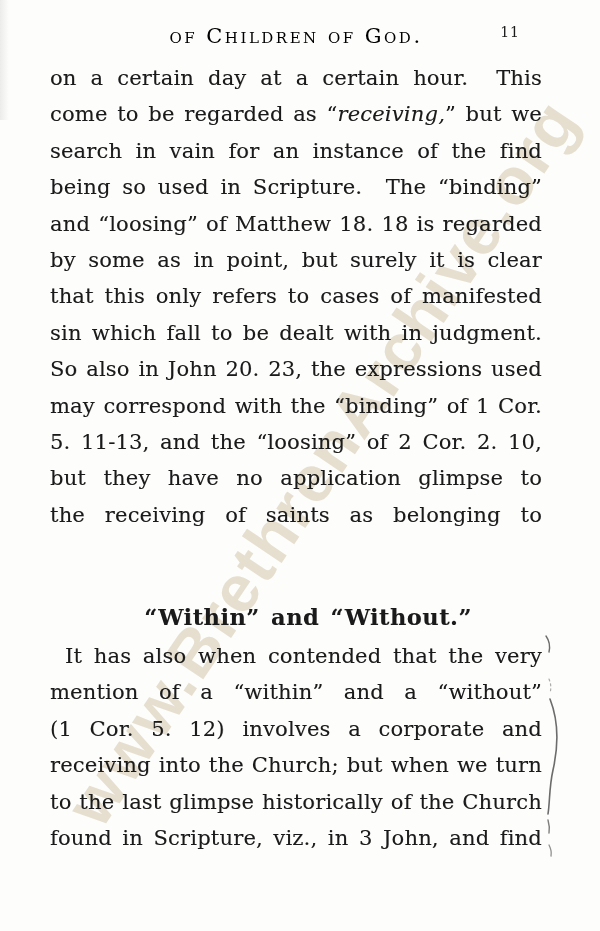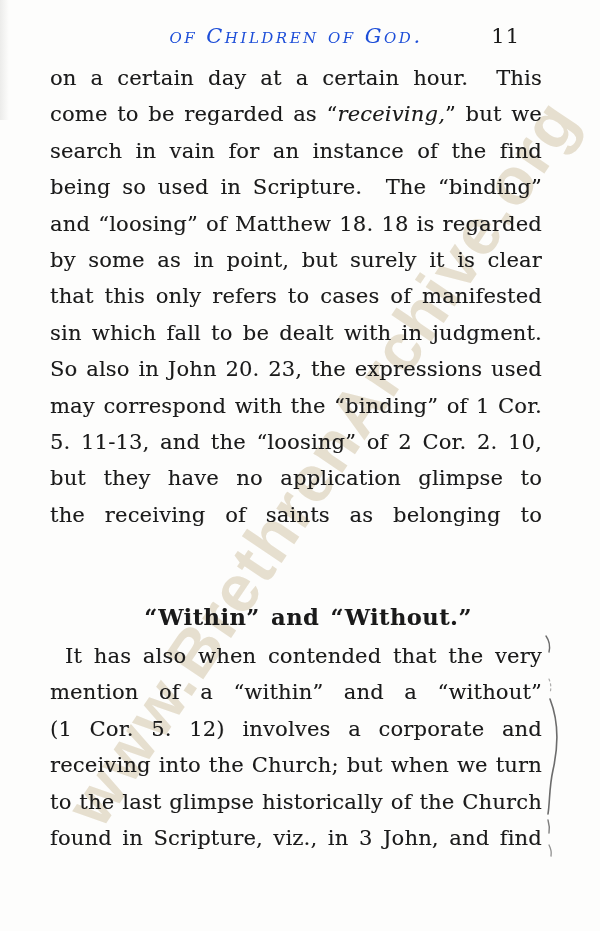--- a/index.html
+++ b/index.html
@@ -36,27 +36,26 @@
   .running-header {
     position: absolute;
     left: 50px; right: 58px; top: 24px;
     z-index: 1;
     text-align: center;
   }
   .header-title {
     font-variant: small-caps;
     font-size: 21px;
     letter-spacing: 2.5px;
-    color: #1d4ed8;
-    font-style: italic;
+    color: #000000;
   }
   .page-number {
     position: absolute;
     right: 22px; top: 0;
-    font-size: 21px;
+    font-size: 14px;
     letter-spacing: 1px;
   }
   .para {
     position: absolute;
     left: 50px;
     width: 492px;
     z-index: 1;
     font-size: 21px;
   }
   .para1 { top: 60px; }

